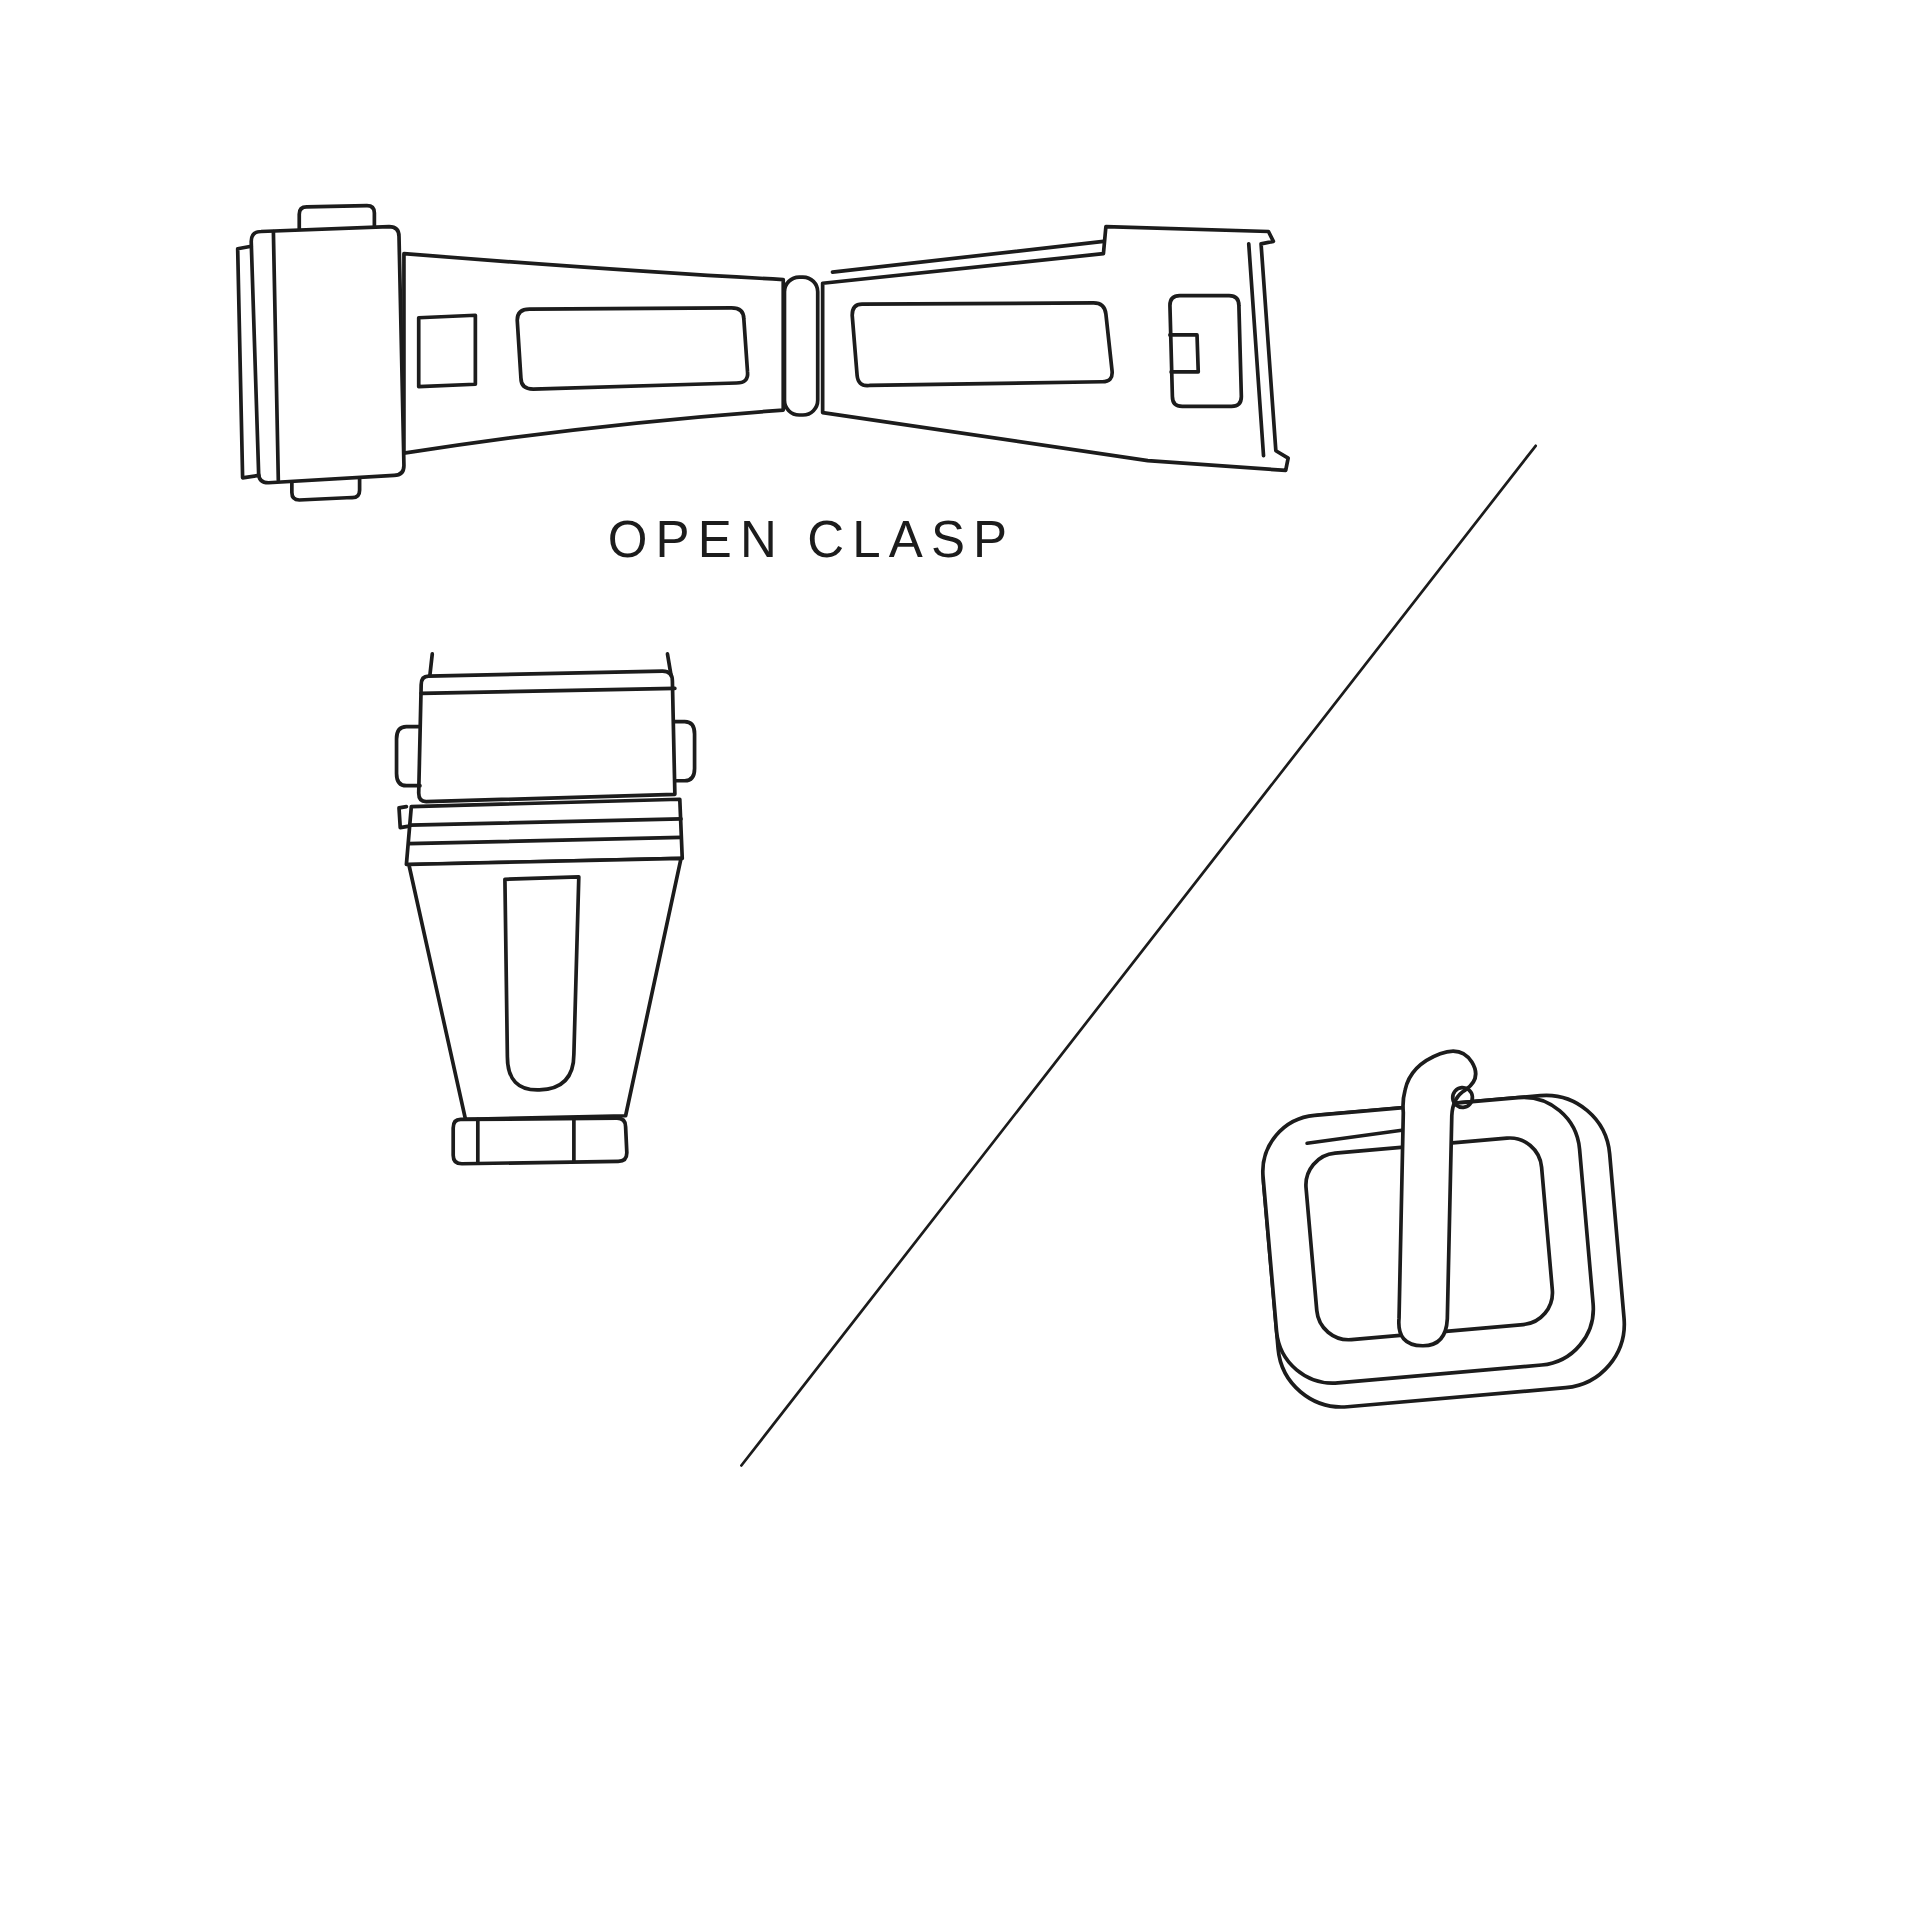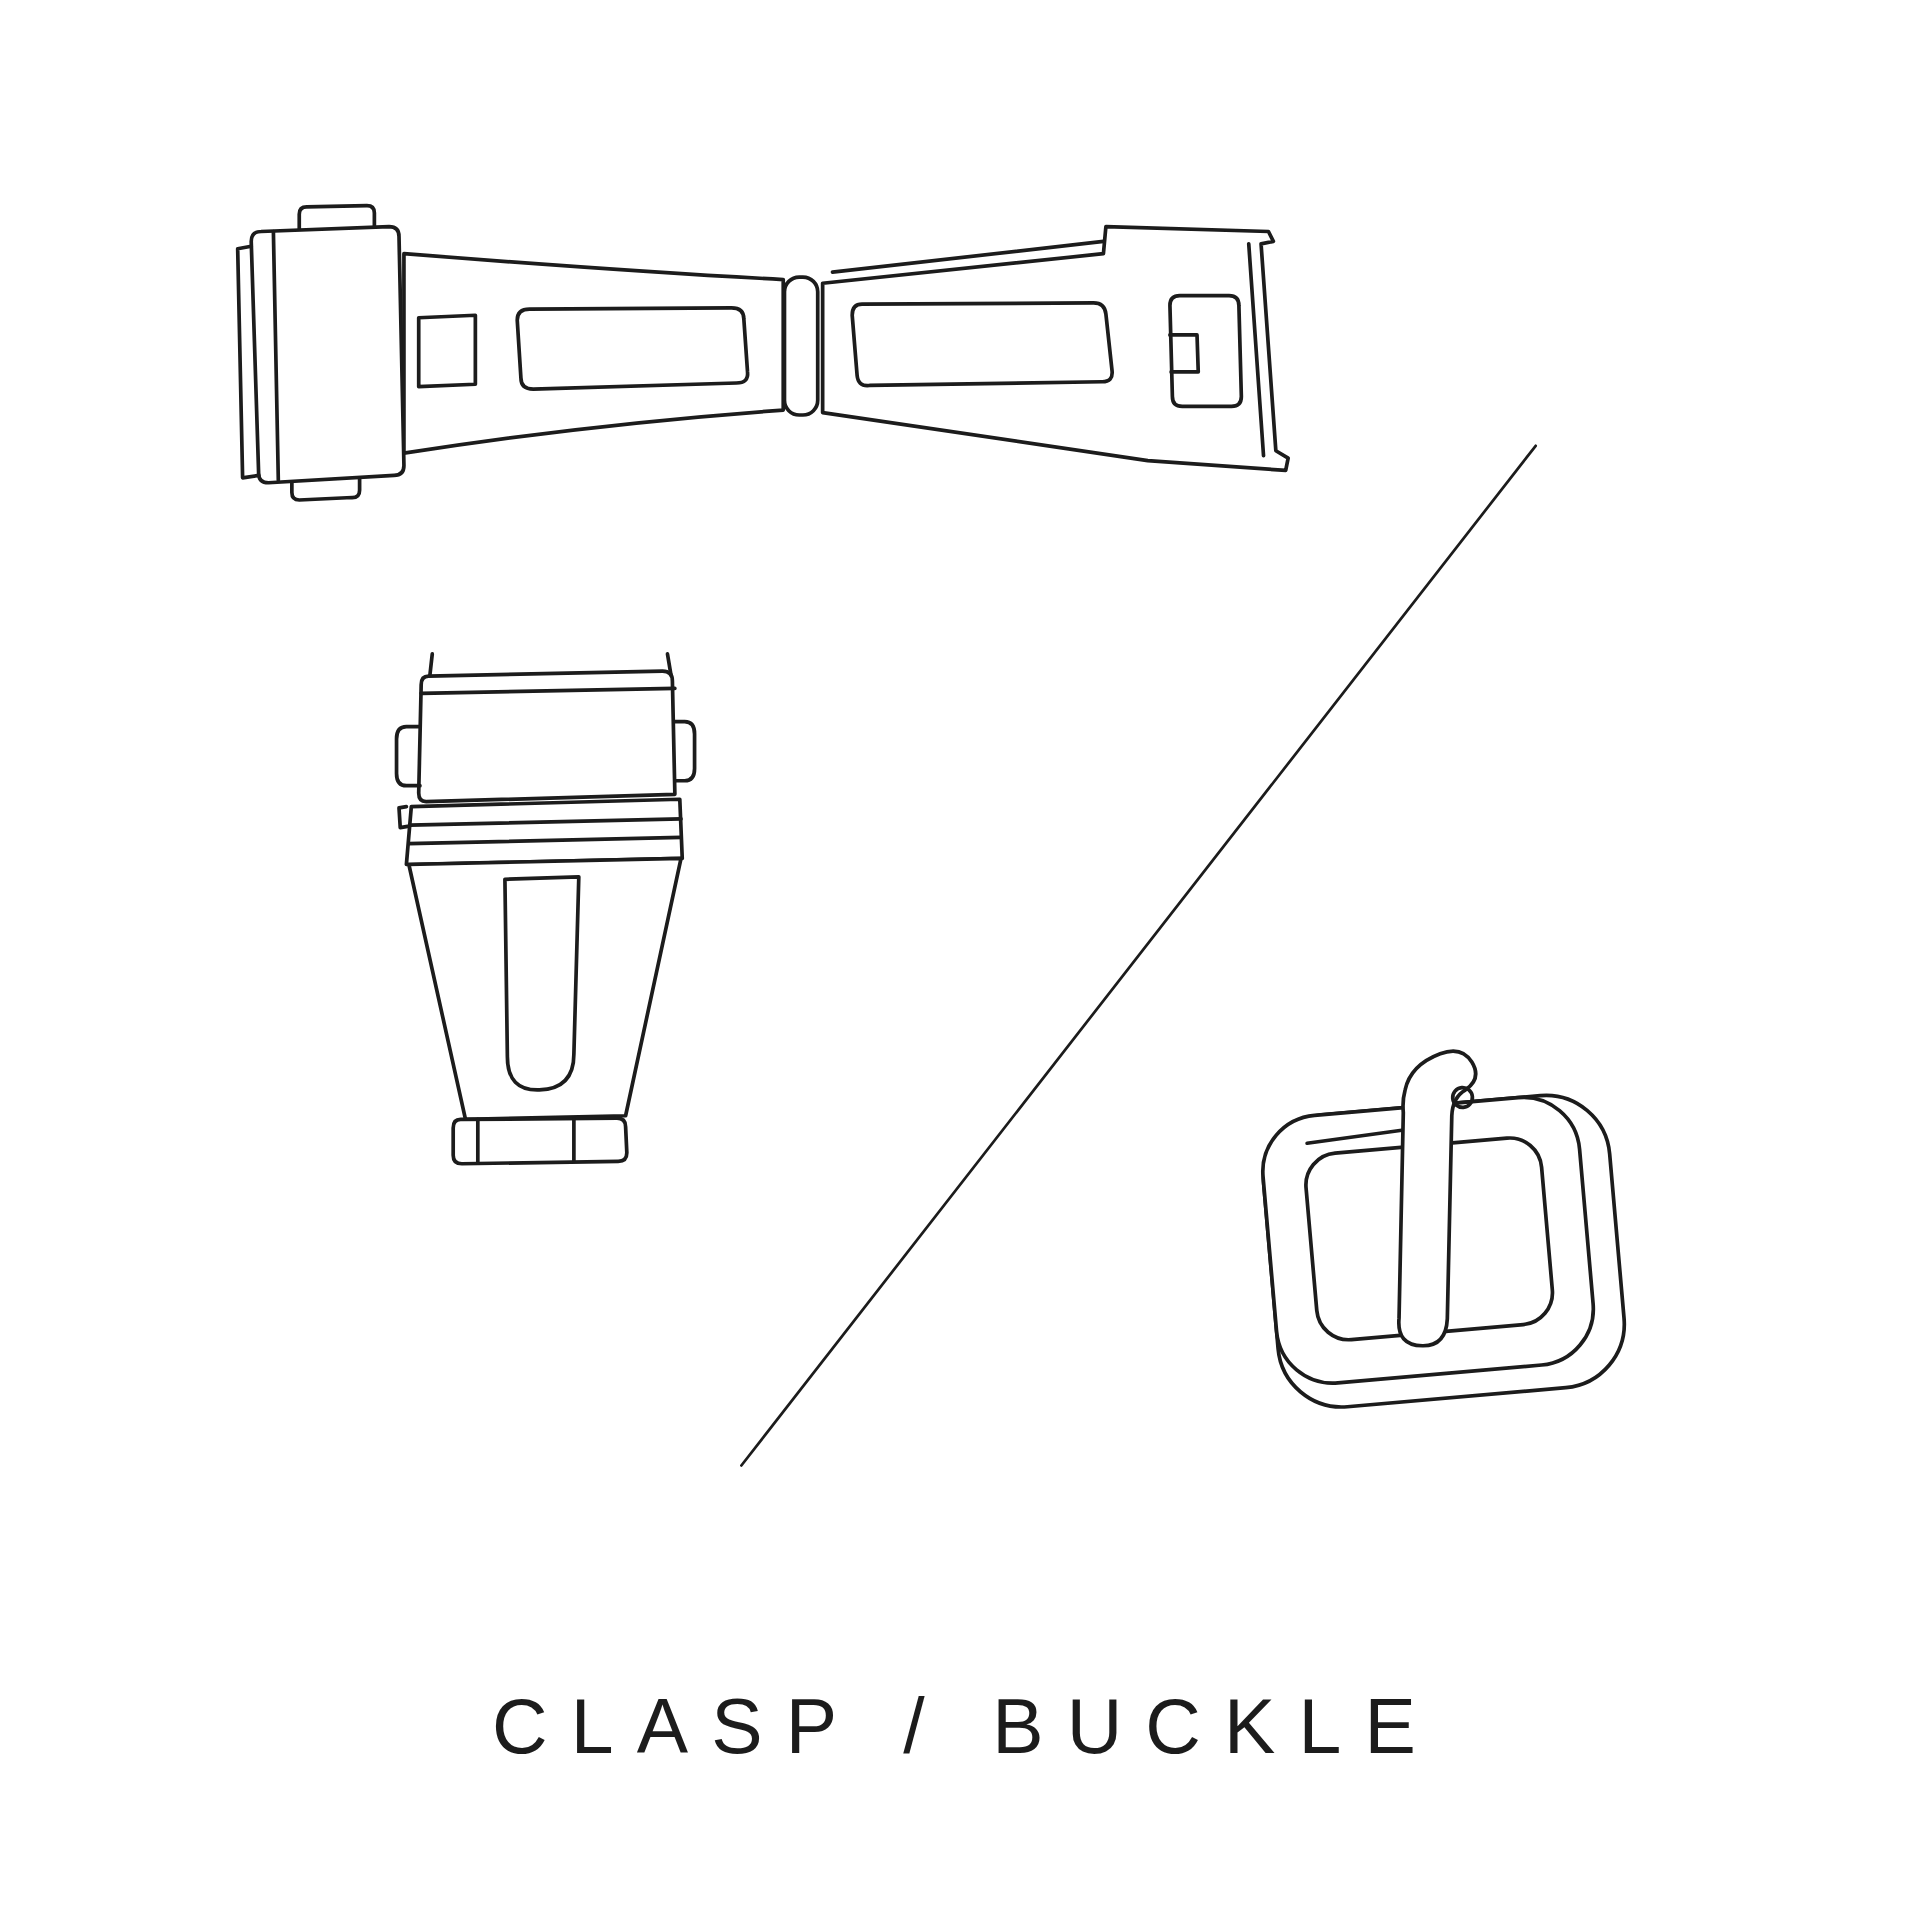--- a/index.html
+++ b/index.html
@@ -119,17 +119,17 @@
 
       <rect class="filled" x="1064" y="930" width="192" height="152" rx="26"></rect>
 
       <path d="M1068,920 L1150,916"></path>
 
       <path class="filled" d="M1148,902 L1130,1068 Q1126,1090 1147,1092 Q1166,1094 1169,1072 L1187,908 Q1189,893 1200,888 Q1214,880 1207,866 Q1200,852 1182,857 Q1157,864 1151,884 Q1148,892 1148,902 Z"></path>
       <circle cx="1197" cy="894" r="8"></circle>
     </g>
   </svg>
 
+  <div class="label label-open">OPEN CLASP</div>
 
 
-  <div class="title">CLASP / BUCKLE</div>
 </div>
 
 
 </body></html>

